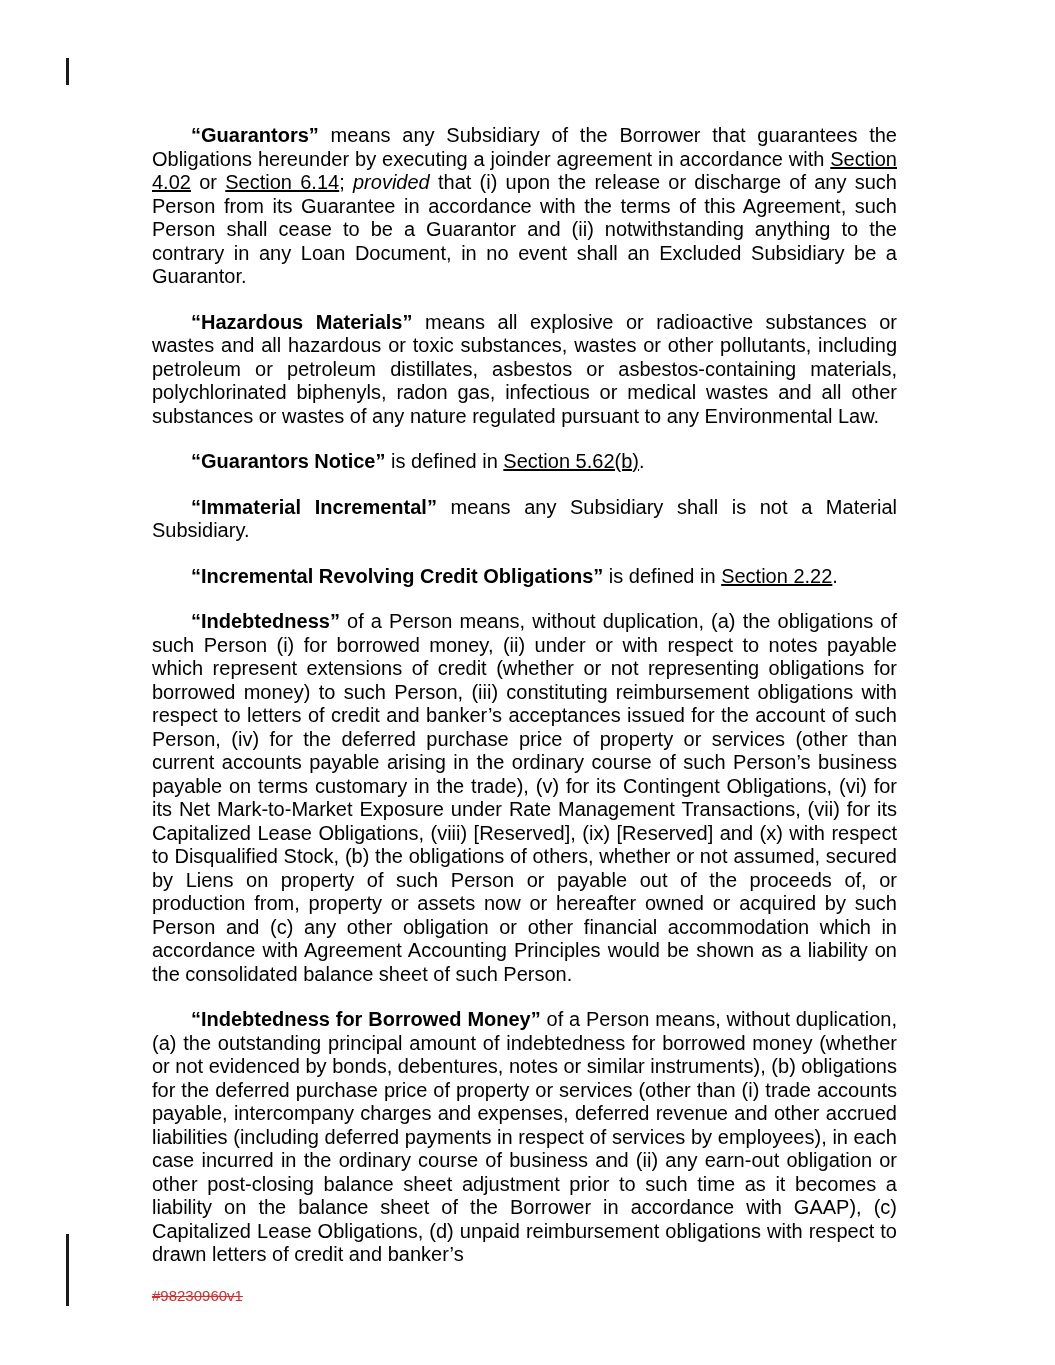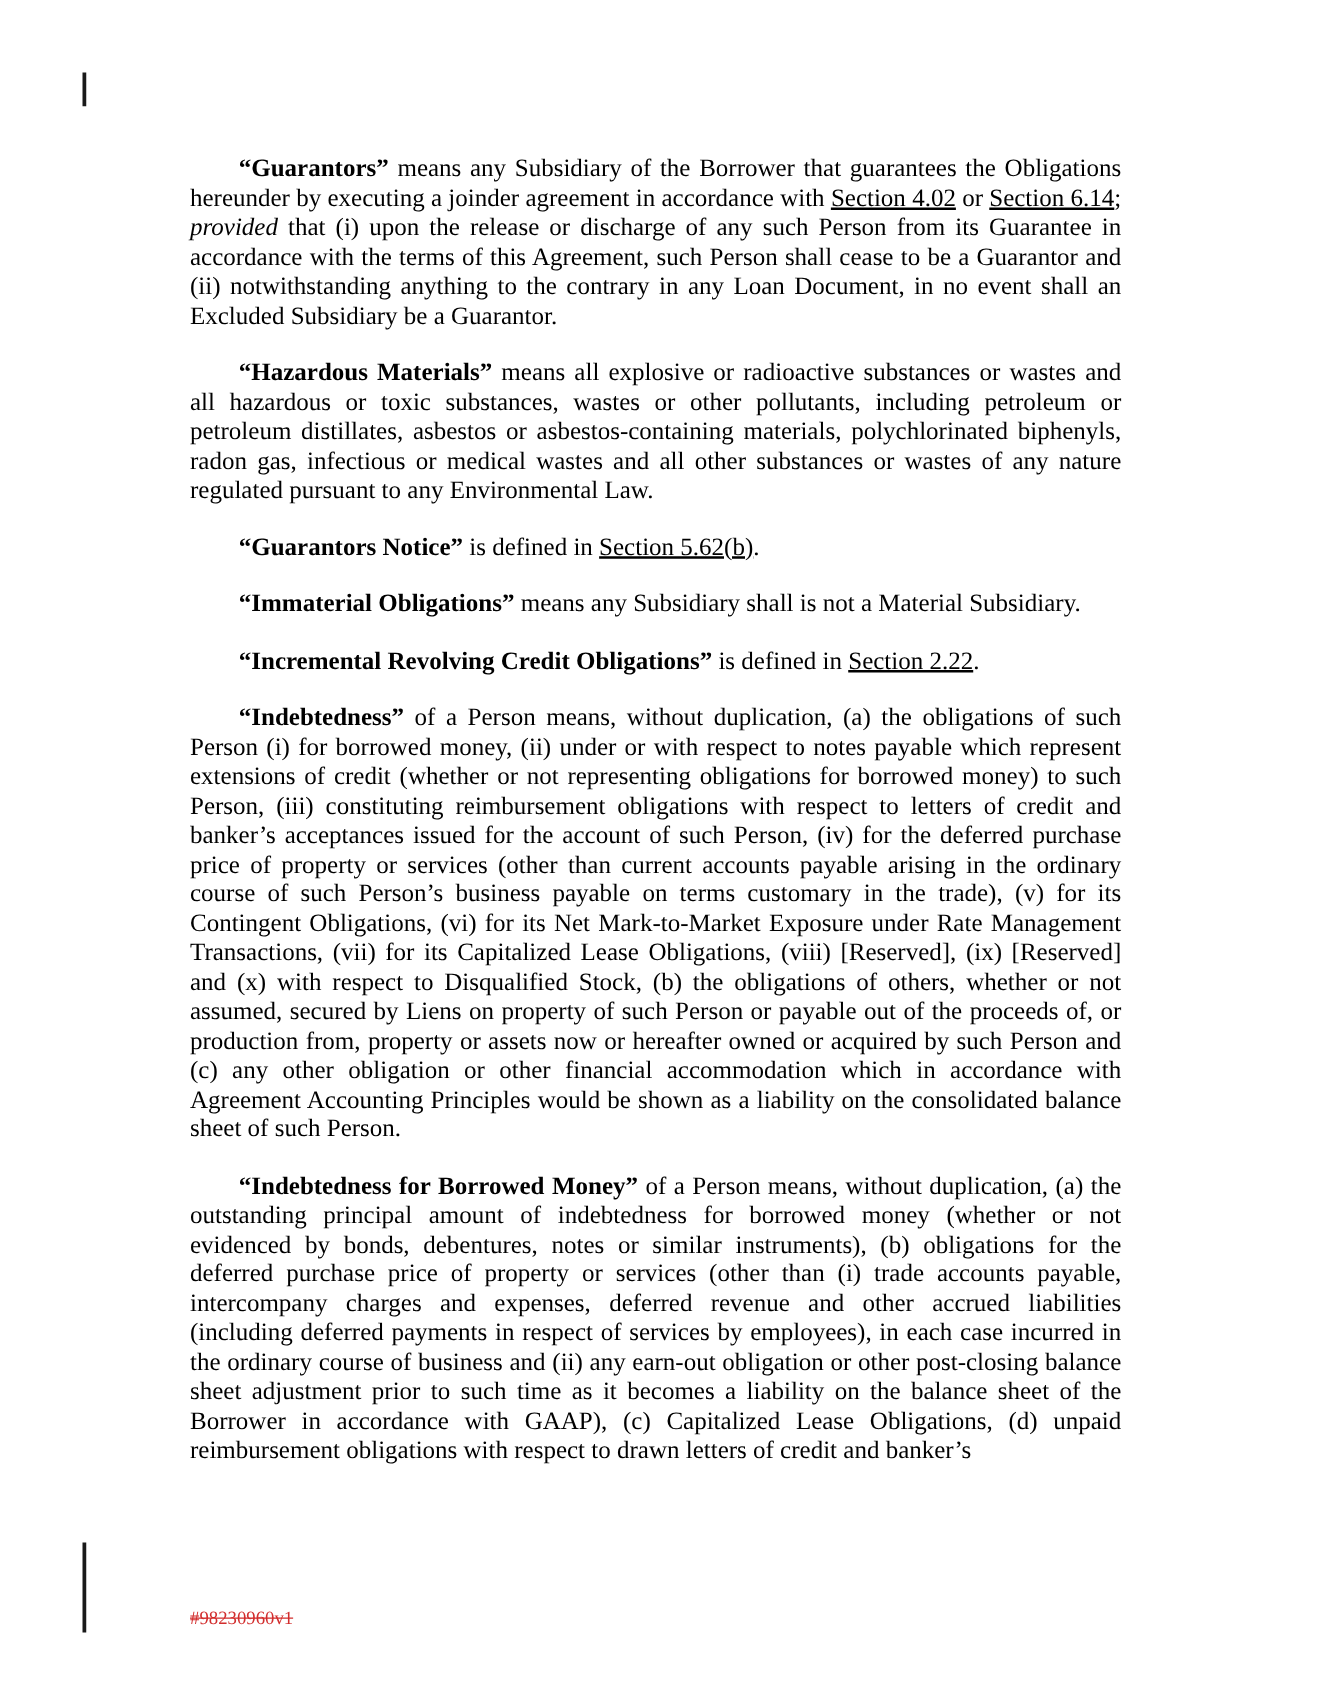--- a/index.html
+++ b/index.html
@@ -5,21 +5,21 @@
   html, body {
     margin: 0;
     padding: 0;
     background: #ffffff;
   }
   .page {
     position: relative;
     width: 1055px;
     height: 1365px;
     background: #ffffff;
-    font-family: Liberation Serif, serif;
+    font-family: Liberation Sans, sans-serif;
     color: #000000;
     overflow: hidden;
   }
   .content {
     position: absolute;
     left: 152px;
     top: 124px;
     width: 745px;
     font-size: 20px;
     line-height: 23.5px;
@@ -64,21 +64,21 @@
 <div class="page">
 
   <div class="change-bar top"></div>
   <div class="change-bar bottom"></div>
 
   <div class="content">
 
   <p class="para"><span class="b">“Guarantors”</span><span> means any Subsidiary of the Borrower that guarantees the Obligations hereunder by executing a joinder agreement in accordance with </span><span class="u">Section 4.02</span><span> or </span><span class="u">Section 6.14</span><span>; </span><span class="i">provided</span><span> that (i) upon the release or discharge of any such Person from its Guarantee in accordance with the terms of this Agreement, such Person shall cease to be a Guarantor and (ii) notwithstanding anything to the contrary in any Loan Document, in no event shall an Excluded Subsidiary be a Guarantor.</span></p>
       <p class="para"><span class="b">“Hazardous Materials”</span><span> means all explosive or radioactive substances or wastes and all hazardous or toxic substances, wastes or other pollutants, including petroleum or petroleum distillates, asbestos or asbestos-containing materials, polychlorinated biphenyls, radon gas, infectious or medical wastes and all other substances or wastes of any nature regulated pursuant to any Environmental Law.</span></p>
       <p class="para"><span class="b">“Guarantors Notice”</span><span> is defined in </span><span class="u">Section 5.62(b)</span><span>.</span></p>
-      <p class="para"><span class="b">“Immaterial Obligations”</span><span> means any Subsidiary shall is not a Material Subsidiary.</span></p>
+      <p class="para"><span class="b">“Immaterial Incremental”</span><span> means any Subsidiary shall is not a Material Subsidiary.</span></p>
       <p class="para"><span class="b">“Incremental Revolving Credit Obligations”</span><span> is defined in </span><span class="u">Section 2.22</span><span>.</span></p>
       <p class="para"><span class="b">“Indebtedness”</span><span> of a Person means, without duplication, (a) the obligations of such Person (i) for borrowed money, (ii) under or with respect to notes payable which represent extensions of credit (whether or not representing obligations for borrowed money) to such Person, (iii) constituting reimbursement obligations with respect to letters of credit and banker’s acceptances issued for the account of such Person, (iv) for the deferred purchase price of property or services (other than current accounts payable arising in the ordinary course of such Person’s business payable on terms customary in the trade), (v) for its Contingent Obligations, (vi) for its Net Mark-to-Market Exposure under Rate Management Transactions, (vii) for its Capitalized Lease Obligations, (viii) [Reserved], (ix) [Reserved] and (x) with respect to Disqualified Stock, (b) the obligations of others, whether or not assumed, secured by Liens on property of such Person or payable out of the proceeds of, or production from, property or assets now or hereafter owned or acquired by such Person and (c) any other obligation or other financial accommodation which in accordance with Agreement Accounting Principles would be shown as a liability on the consolidated balance sheet of such Person.</span></p>
       <p class="para"><span class="b">“Indebtedness for Borrowed Money”</span><span> of a Person means, without duplication, (a) the outstanding principal amount of indebtedness for borrowed money (whether or not evidenced by bonds, debentures, notes or similar instruments), (b) obligations for the deferred purchase price of property or services (other than (i) trade accounts payable, intercompany charges and expenses, deferred revenue and other accrued liabilities (including deferred payments in respect of services by employees), in each case incurred in the ordinary course of business and (ii) any earn-out obligation or other post-closing balance sheet adjustment prior to such time as it becomes a liability on the balance sheet of the Borrower in accordance with GAAP), (c) Capitalized Lease Obligations, (d) unpaid reimbursement obligations with respect to drawn letters of credit and banker’s</span></p>
     </div>
 
 
   <div class="doc-id">#98230960v1</div>
 
 </div>
 

